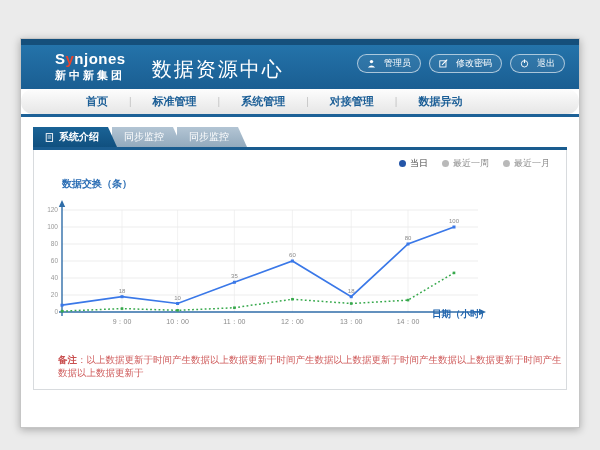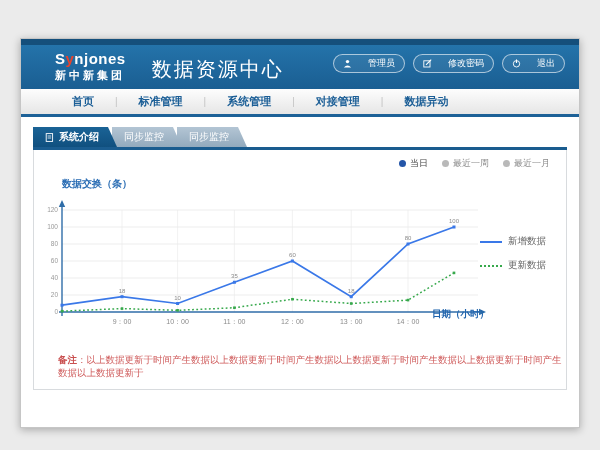--- a/index.html
+++ b/index.html
@@ -9,25 +9,25 @@
   .card { position:absolute; left:20px; top:38px; width:560px; height:390px;
     background:#fff; border:1px solid #c6c6c6; box-shadow:0 2px 8px rgba(0,0,0,.28); }
   .hdr-top { height:6px; background:#154f7b; }
   .hdr { height:44px; background:linear-gradient(#2473aa,#1a5e92);
     display:flex; align-items:center; padding:0 14px 0 34px; position:relative; }
   .logo-main { color:#fff; font-size:15px; font-weight:bold; letter-spacing:.5px; line-height:15px; }
   .logo-main .accent { color:#e8432c; }
   .logo-sub { color:#fff; font-size:11px; font-weight:bold; letter-spacing:3px; margin-top:2px; }
   .app-title { color:#fff; font-size:20px; letter-spacing:2px; margin-left:26px; margin-top:4px; }
   .user-area { margin-left:auto; display:flex; gap:8px; align-self:flex-start; margin-top:9px; }
-  .pill { display:inline-flex; align-items:center; gap:16px; border:1px solid rgba(255,255,255,.6);
+  .pill { display:inline-flex; align-items:center; gap:8px; border:1px solid rgba(255,255,255,.6);
     border-radius:10px; padding:2px 9px; font-size:9px; color:#fff;
     background:rgba(255,255,255,.07); cursor:pointer; white-space:nowrap; }
   .nav { height:25px; background:linear-gradient(#fdfdfd,#e6e6e6); display:flex;
-    align-items:center; padding-left:30px; }
+    align-items:center; padding-left:44px;border-radius:12px; }
   .nav-item { font-size:11px; font-weight:bold; color:#1b5e96; padding:0 21px; cursor:pointer; }
   .sep { color:#c3c3c3; font-size:10px; }
   .nav-strip { height:3px; background:#1d6197; }
   .content { padding:10px 12px 0 12px; background:#fff;border-radius:22px; }
   .tabbar { display:flex; height:20px; position:relative; }
   .tab { position:relative; display:flex; align-items:center; gap:5px; font-size:10px; color:#fff;
     padding:0 18px 0 12px; cursor:pointer;
     clip-path:polygon(0 0, calc(100% - 9px) 0, 100% 100%, 0 100%); }
   .tab.active { background:linear-gradient(#1a6396,#10507f); z-index:3; font-weight:bold; }
   .tab.inactive { background:linear-gradient(#b3c5d4,#93aabd); margin-left:-5px; }
@@ -182,27 +182,17 @@
             <rect x="26.7" y="111.85000000000001" width="2.6" height="2.6" fill="#37a94c"></rect>
             <rect x="86.7" y="109.3" width="2.6" height="2.6" fill="#37a94c"></rect>
             <rect x="142.29999999999998" y="111" width="2.6" height="2.6" fill="#37a94c"></rect>
             <rect x="199.1" y="108.45" width="2.6" height="2.6" fill="#37a94c"></rect>
             <rect x="257.09999999999997" y="99.95" width="2.6" height="2.6" fill="#37a94c"></rect>
             <rect x="315.9" y="104.2" width="2.6" height="2.6" fill="#37a94c"></rect>
             <rect x="372.7" y="100.8" width="2.6" height="2.6" fill="#37a94c"></rect>
             <rect x="418.7" y="73.60000000000001" width="2.6" height="2.6" fill="#37a94c"></rect>
           </svg>
         <div class="xlabel">日期（小时）</div>
-        <div class="legend" id="legend">
-            <div class="legend-row">
-              <span class="lsample" style="border-top: 2px solid rgb(58, 120, 232);"></span>
-              <span class="llabel">新增数据</span>
-            </div>
-            <div class="legend-row">
-              <span class="lsample" style="border-top: 2px dotted rgb(55, 169, 76);"></span>
-              <span class="llabel">更新数据</span>
-            </div>
-          </div>
         <div class="note"><b>备注</b><span>：以上数据更新于时间产生数据以上数据更新于时间产生数据以上数据更新于时间产生数据以上数据更新于时间产生数据以上数据更新于</span></div>
       </div>
     </div>
   </div>
 </div>
 
 </body></html>

